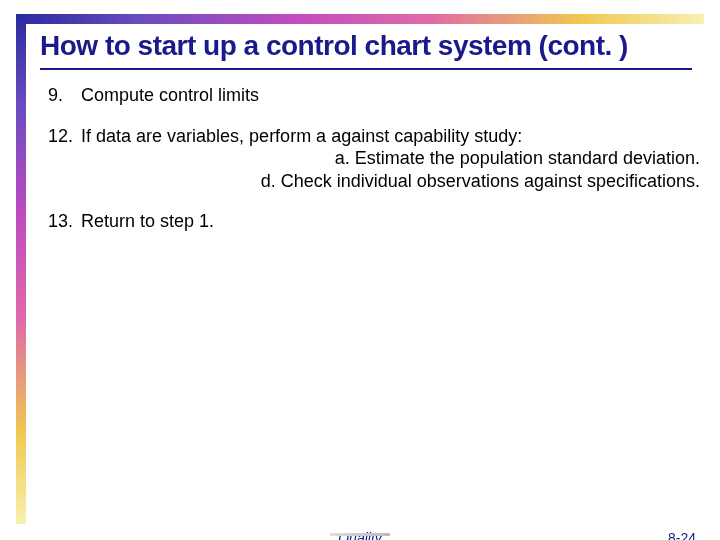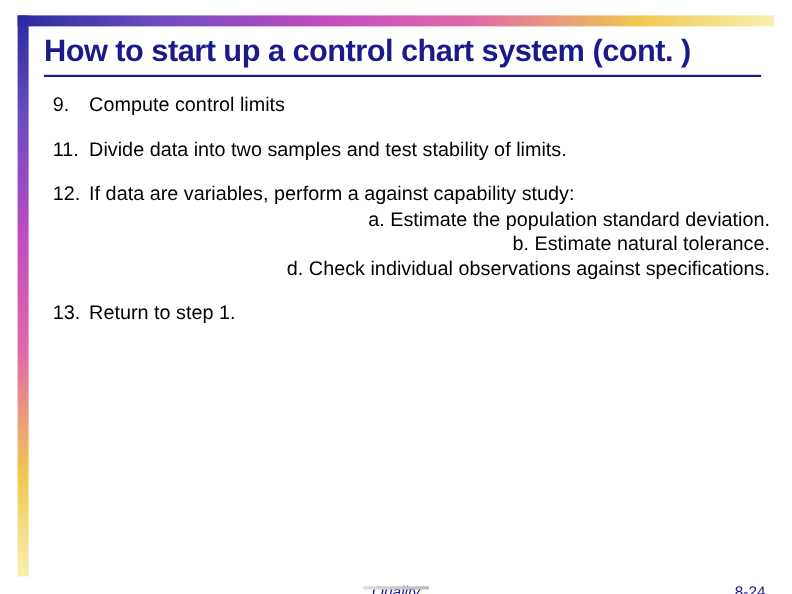--- a/index.html
+++ b/index.html
@@ -112,36 +112,28 @@
     <div class="title-rule"></div>
 
     <div class="body">
 
       <div class="li">
         <span class="num">9.</span>
         <span>Compute control limits</span>
       </div>
 
 
-      <div class="li">
-        <span class="num">11.</span>
-        <span>Divide data into two samples and test stability of limits.</span>
-      </div>
 
       <div class="li">
         <span class="num">12.</span>
         <span>If data are variables, perform a against capability study:</span>
         <div class="sub">
           <div class="row">
             <span class="letter">a.</span>
             <span>Estimate the population standard deviation.</span>
-          </div>
-          <div class="row">
-            <span class="letter">b.</span>
-            <span>Estimate natural tolerance.</span>
           </div>
           <div class="row">
             <span class="letter">d.</span>
             <span>Check individual observations against specifications.</span>
           </div>
         </div>
       </div>
 
       <div class="li" style="margin-bottom:4px;">
         <span class="num">13.</span>

